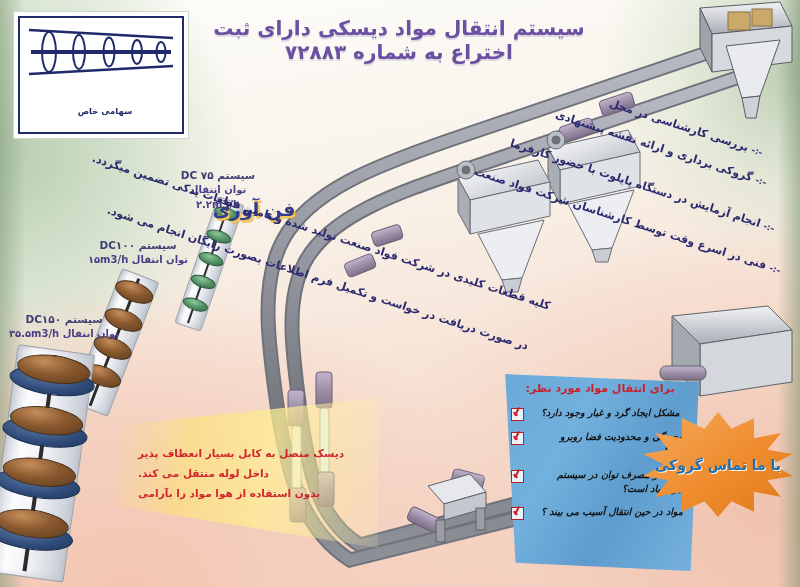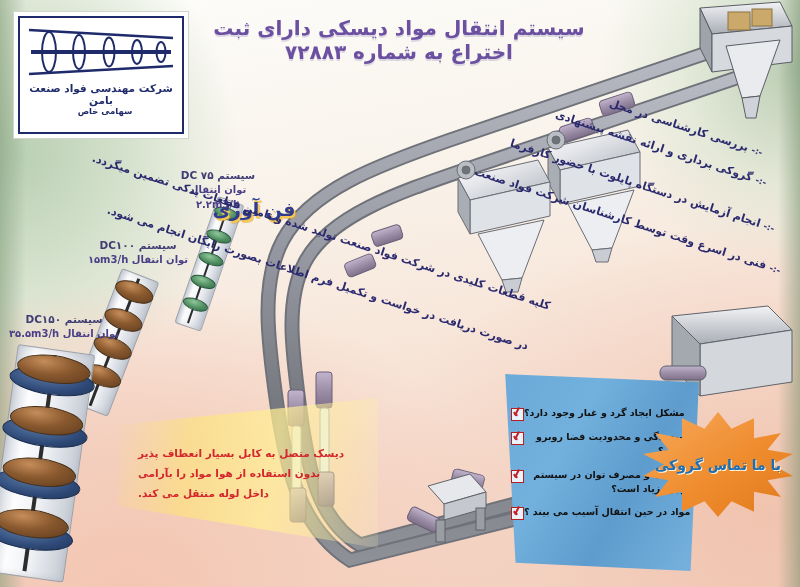--- a/index.html
+++ b/index.html
@@ -88,21 +88,21 @@
 
   
   .panel{position:absolute;left:497px;top:370px;width:206px;height:205px;}
   .panel .sheet{position:absolute;inset:0;
     background:linear-gradient(120deg,#6aa9d8 0%,#72b0dd 34%,#5d9ccd 62%,#7ab4e0 100%);
     clip-path:polygon(4% 2%,98% 6%,94% 98%,9% 94%);
     box-shadow:2px 3px 5px rgba(60,90,120,.35);}
   .panel .head{position:absolute;right:14px;top:12px;left:14px;text-align:center;
     color:#c9202a;font-weight:bold;font-size:11px;}
   .qlist{position:absolute;right:10px;left:14px;top:36px;}
-  .q{display:flex;align-items:flex-start;justify-content:flex-end;gap:0;margin-bottom:9px;}
+  .q{display:flex;align-items:flex-start;justify-content:flex-end;gap:17px;margin-bottom:9px;font-style:italic;}
   .q .txt{color:#111;font-size:9.5px;font-weight:bold;line-height:1.5;text-align:right;}
   .chk{flex:0 0 auto;width:11px;height:11px;border:1.4px solid #b3201f;background:#eaf3fa;
        position:relative;margin-top:2px;}
   .chk:after{content:"";position:absolute;left:1px;top:4px;width:5px;height:2px;
     background:#c62026;transform:rotate(42deg);}
   .chk:before{content:"";position:absolute;left:4px;top:-2px;width:2px;height:9px;
     background:#c62026;transform:rotate(28deg);}
 
   
   .burst{position:absolute;left:643px;top:412px;width:150px;height:105px;}
@@ -223,21 +223,20 @@
       <svg class="logo-svg" viewBox="0 0 160 64">
         <line x1="8" y1="10" x2="152" y2="18" stroke="#1f2a6b" stroke-width="2.5"></line>
         <line x1="8" y1="54" x2="152" y2="46" stroke="#1f2a6b" stroke-width="2.5"></line>
         <line x1="10" y1="32" x2="150" y2="32" stroke="#1f2a6b" stroke-width="4"></line>
         <ellipse cx="28" cy="32" rx="7" ry="20" fill="none" stroke="#1f2a6b" stroke-width="2"></ellipse>
         <ellipse cx="58" cy="32" rx="6" ry="17" fill="none" stroke="#1f2a6b" stroke-width="2"></ellipse>
         <ellipse cx="88" cy="32" rx="5.5" ry="14.5" fill="none" stroke="#1f2a6b" stroke-width="2"></ellipse>
         <ellipse cx="116" cy="32" rx="5" ry="12" fill="none" stroke="#1f2a6b" stroke-width="2"></ellipse>
         <ellipse cx="140" cy="32" rx="4.5" ry="10" fill="none" stroke="#1f2a6b" stroke-width="2"></ellipse>
       </svg>
-      <div class="logo-t1">شرکت مهندسی فواد صنعت بامن</div>
       <div class="logo-t2">سهامی خاص</div>
     </div>
   </div>
 
   <div class="title">سیستم انتقال مواد دیسکی دارای ثبت اختراع به شماره ۷۲۸۸۳</div>
 
   <div class="col" id="col-dc75" style="left:218px;top:196px;transform:rotate(19deg);">
     <div class="tube" style="width:26px;height:132px;"></div>
     <div class="rod" style="left:12px;top:4px;width:2px;height:126px;"></div>
     <div class="disc green" style="left:1px;top:8px;width:24px;height:10px;"></div>
@@ -305,26 +304,27 @@
   <div class="rtext" id="rt5">
     <span>کلیه قطعات کلیدی در شرکت فواد صنعت تولید شده و تامین قطعات یدکی تضمین میگردد.</span>
   </div>
   <div class="rtext" id="rt6">
     <span>در صورت دریافت در خواست و تکمیل فرم اطلاعات بصورت رایگان انجام می شود.</span>
   </div>
 
   <div class="beam"></div>
   <div class="note">
     <div>دیسک متصل به کابل بسیار انعطاف پذیر</div>
+    <div>داخل لوله منتقل می کند.</div>
     <div>بدون استفاده از هوا مواد را بآرامی</div>
-    <div>داخل لوله منتقل می کند.</div>
   </div>
 
   <div class="panel">
     <div class="sheet"></div>
+    <div class="head">برای انتقال مواد مورد نظر:</div>
     <div class="qlist">
       <div class="q">
         <span class="txt">مشکل ایجاد گرد و غبار وجود دارد؟</span>
         <span class="chk"></span>
       </div>
       <div class="q">
         <span class="txt">با پیچیدگی و محدودیت فضا روبرو هستید؟</span>
         <span class="chk"></span>
       </div>
       <div class="q">

